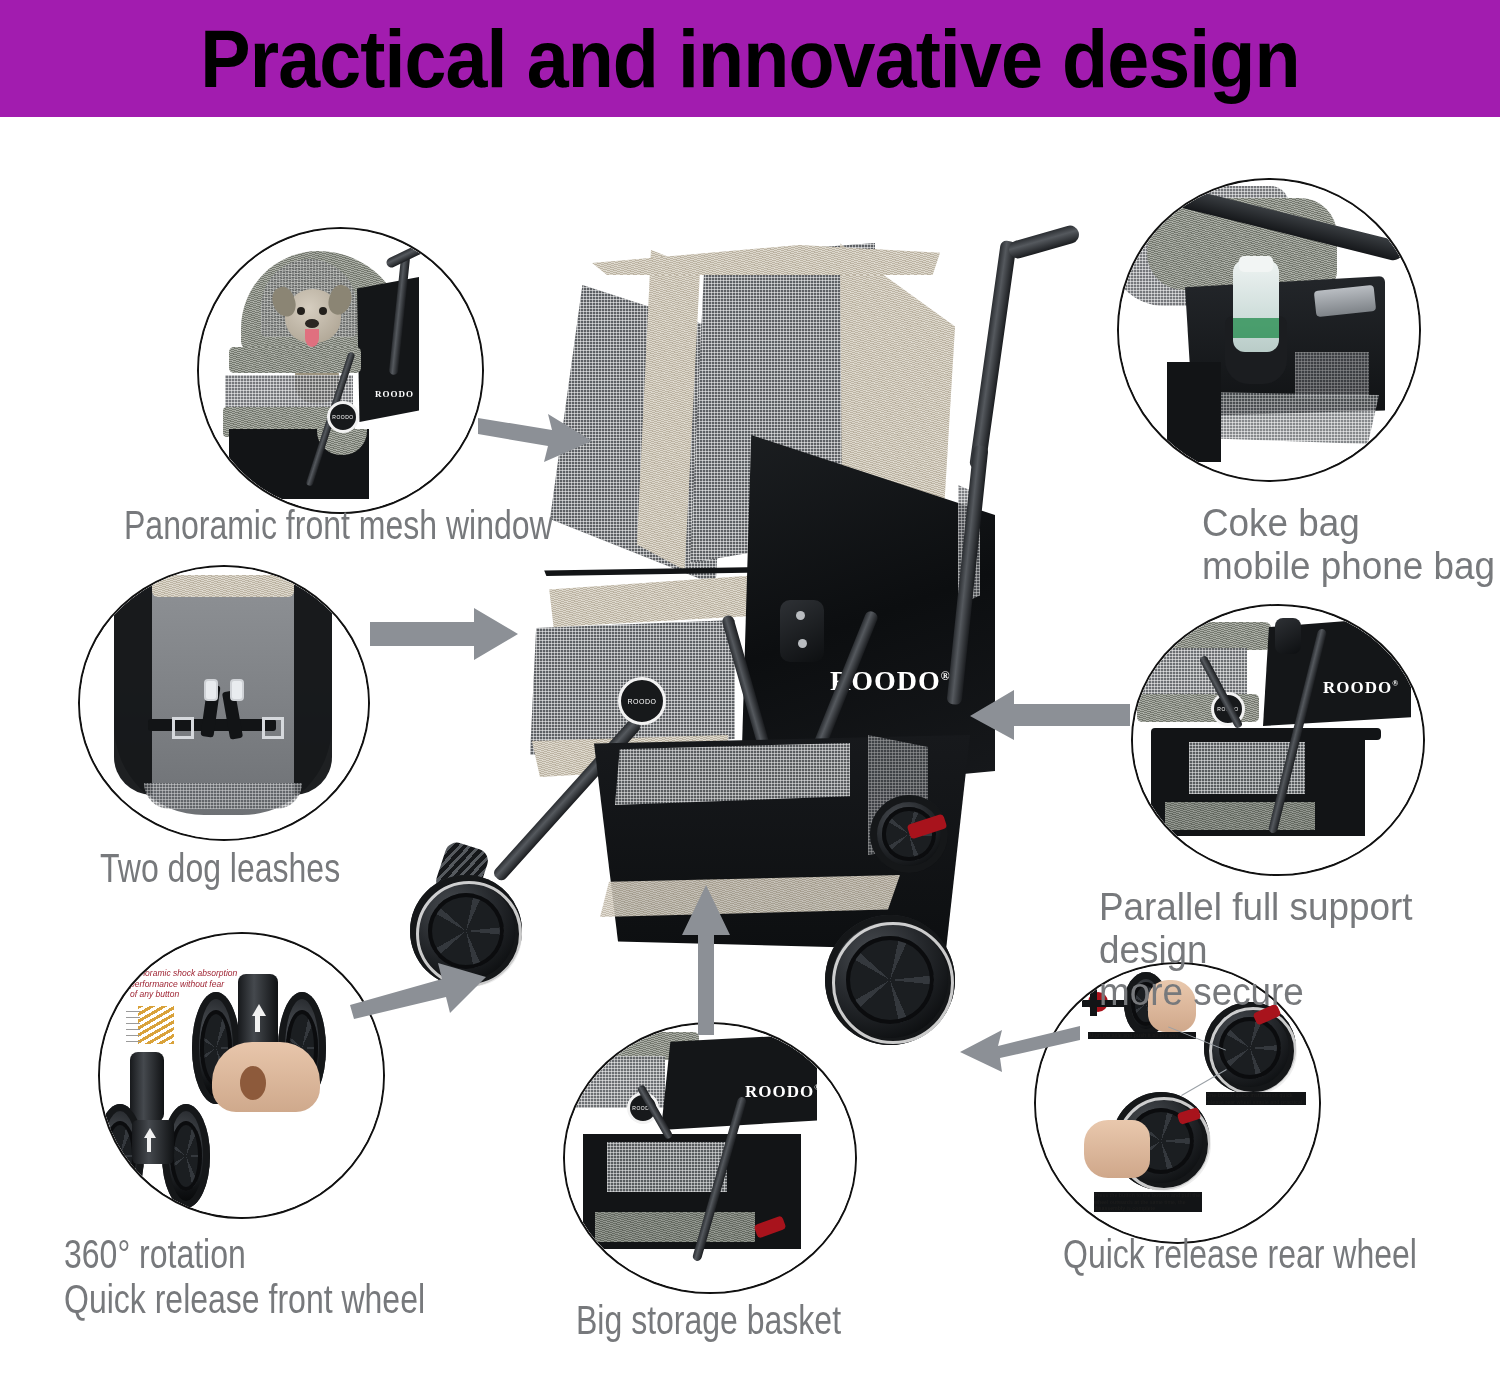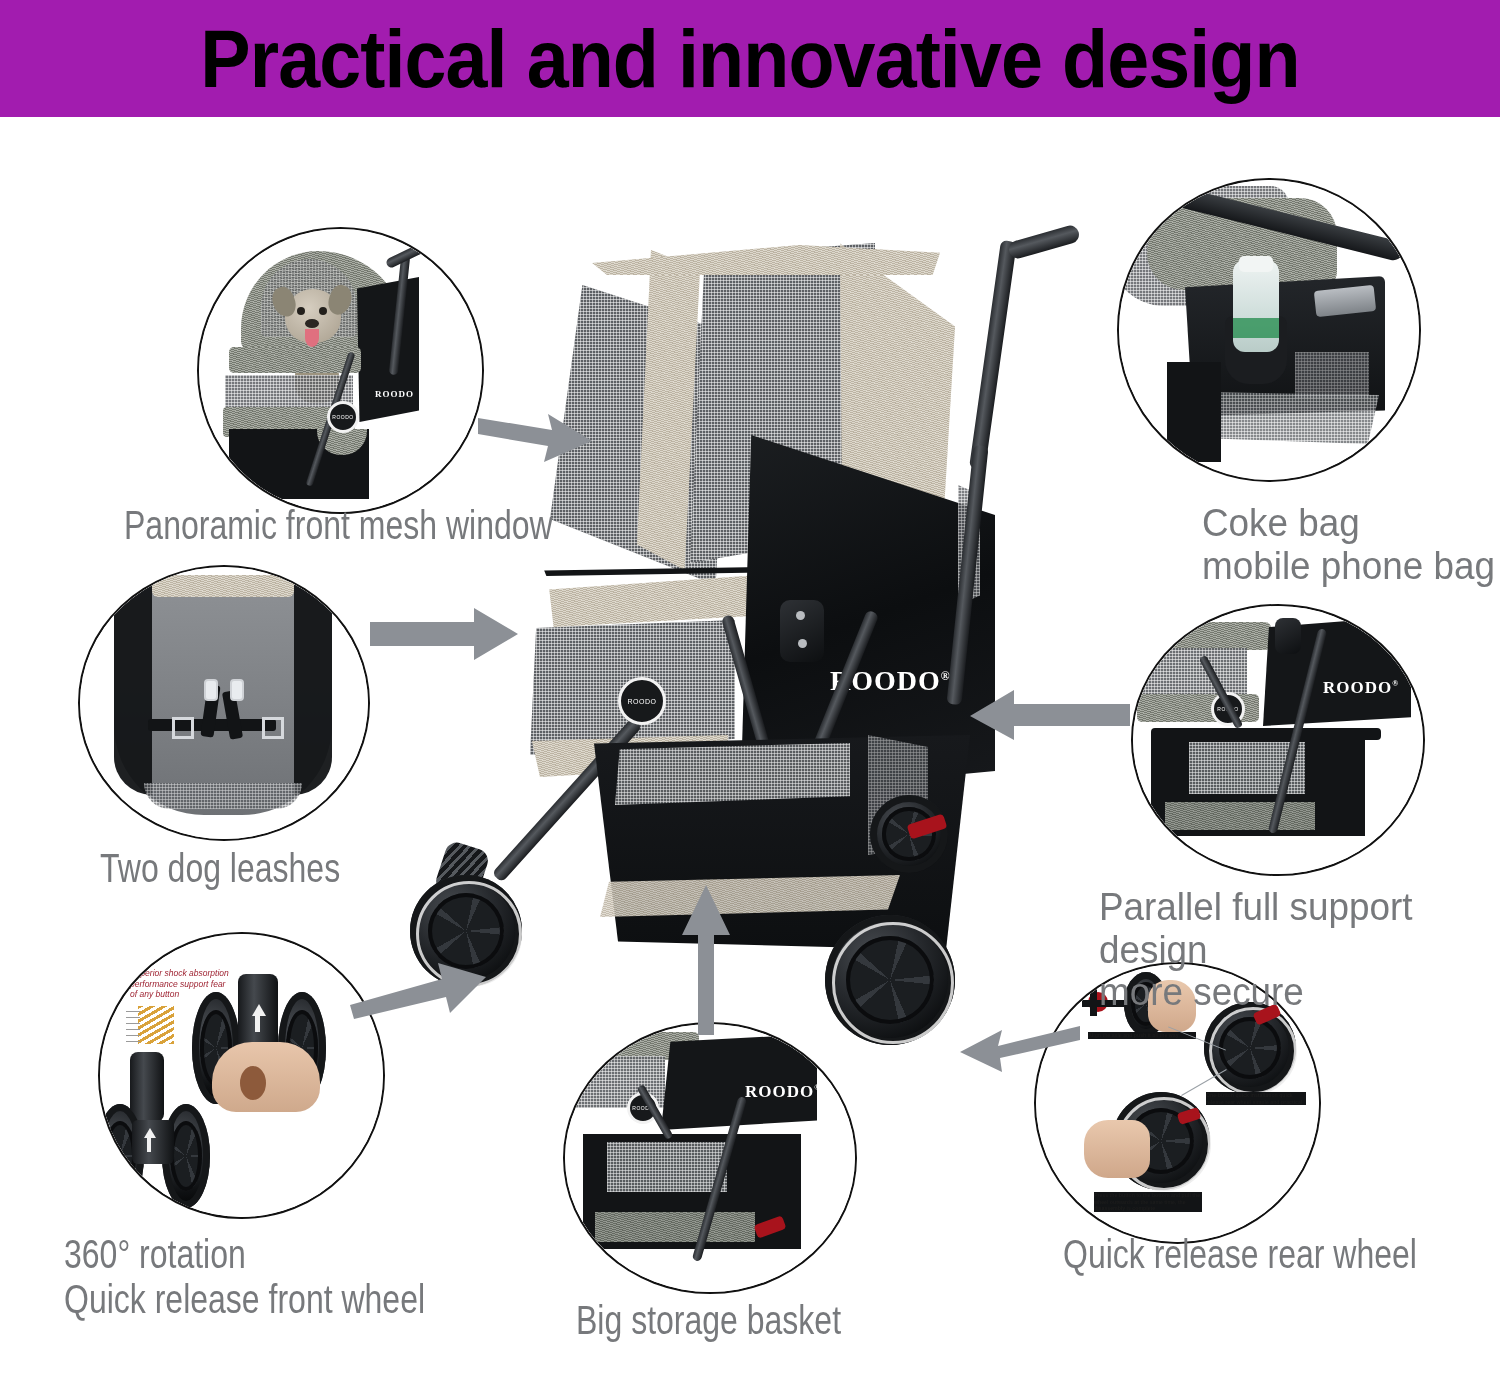--- a/index.html
+++ b/index.html
@@ -315,22 +315,22 @@
       <div style="position:absolute;left:182px;top:150px;width:16px;height:16px;border:3px solid #d6d9dd;background:transparent;"></div>
       <div class="canopy-mesh" style="left:64px;top:216px;width:158px;height:26px;border-radius:0 0 70px 70px;opacity:.7;"></div>
     </div>
   </div>
 
   <div class="circle" style="left:98px;top:932px;width:283px;height:283px;">
     <div class="circle-inner">
       <div style="position:absolute;inset:0;background:#ffffff;"></div>
 
       <div class="micro red" style="left:30px;top:34px;width:110px;font-size:8.5px;font-style:italic;">
-        <div>Superior shock absorption</div>
-        <div>performance support fear</div>
+        <div>Panoramic shock absorption</div>
+        <div>performance without fear</div>
         <div>of any button</div>
       </div>
 
       <div style="position:absolute;left:38px;top:72px;width:36px;height:38px;
                   background:repeating-linear-gradient(-30deg,#d9a23a 0 3px,rgba(255,255,255,0) 3px 6px);"></div>
       <div style="position:absolute;left:26px;top:74px;width:14px;height:34px;
                   background:repeating-linear-gradient(0deg,#9a9a9a 0 1px,rgba(255,255,255,0) 1px 6px);"></div>
 
       <div class="wheel" style="left:92px;top:58px;width:48px;height:112px;border-radius:24px/56px;"></div>
       <div class="wheel" style="left:178px;top:58px;width:48px;height:112px;border-radius:24px/56px;"></div>

